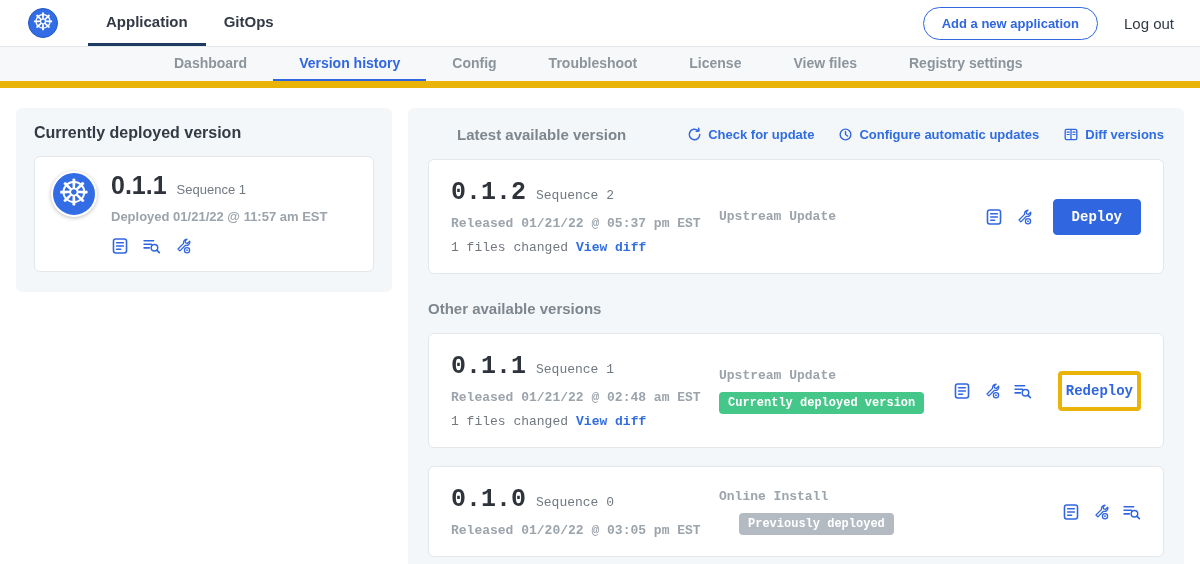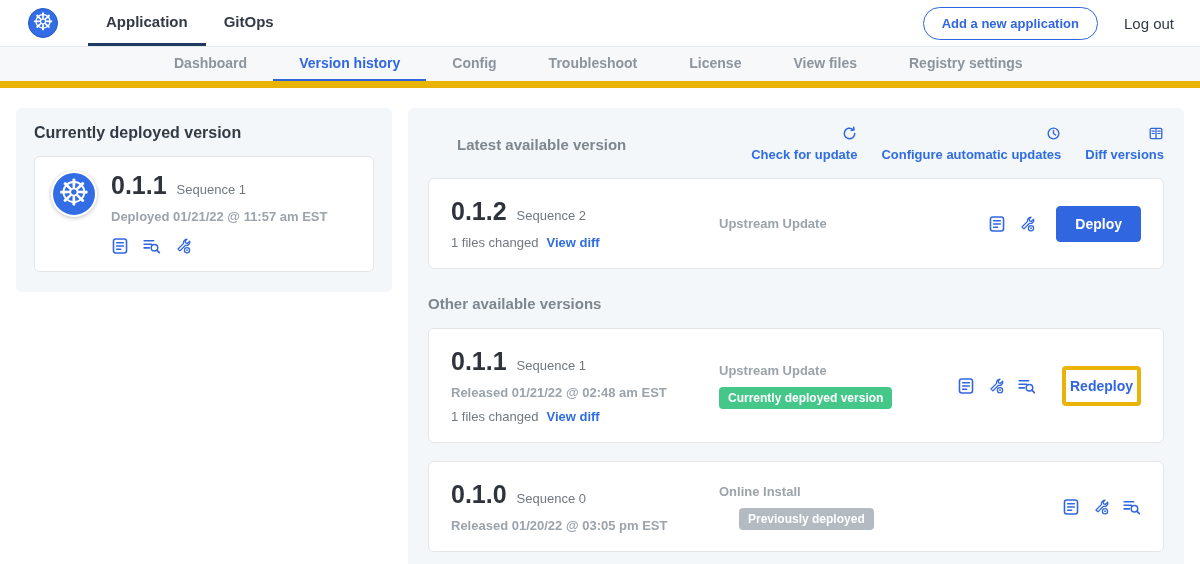--- a/index.html
+++ b/index.html
@@ -45,23 +45,23 @@
   .seq { font-size:13px; color:#717880; }
   .released { font-size:13px; font-weight:600; color:#9ba3ab; margin-top:9px; }
   .icon-row { display:flex; gap:13px; margin-top:13px; }
   .icon-btn { color:#3066e0; cursor:pointer; display:inline-flex; }
   
   .versions-panel { flex:1; background:#f4f7f9; border-radius:6px; padding:18px 20px 24px; }
   .panel-head { display:flex; justify-content:space-between; align-items:center; margin-bottom:16px;margin-left:29px; }
   .panel-title { font-size:15px; font-weight:600; color:#7e868e; }
   .panel-actions { display:flex; gap:24px; }
   .panel-action { display:flex; align-items:flex-end; gap:6px; color:#2f6de0; font-size:13px;
-    font-weight:700; cursor:pointer;flex-direction:column; }
+    font-weight:700; cursor:pointer; }
   .version-row { background:#fff; border:1px solid #e3e7ea; border-radius:6px;
-    padding:18px 22px; display:flex; align-items:center; }
+    padding:18px 22px; display:flex; align-items:center;font-family:Liberation Mono, monospace; }
   .vr-left { flex:0 0 250px; }
   .files-line { font-size:13px; color:#717880; margin-top:9px; display:flex; gap:8px; }
   .view-diff { color:#2f6de0; font-weight:700; cursor:pointer; }
   .vr-mid { flex:1; padding-left:18px; }
   .source { font-size:13px; font-weight:700; color:#9ba3ab; }
   .badge { display:inline-block; margin-top:9px; font-size:12px; font-weight:700; color:#fff;
     padding:4px 9px; border-radius:4px; }
   .badge.green { background:#44c788; }
   .badge.gray  { background:#b3bac1;margin-left:20px; }
   .vr-right { display:flex; align-items:center; gap:12px; }
@@ -178,20 +178,21 @@
         </span>
       </div>
     </div>
 
     <div class="version-row">
       <div class="vr-left">
         <div class="ver-line">
           <span class="ver-num">0.1.2</span>
           <span class="seq">Sequence 2</span>
         </div>
+        <div class="released">Released 01/21/22 @ 05:37 pm EST</div>
         <div class="files-line">
           <span>1 files changed</span>
           <span class="view-diff">View diff</span>
         </div>
       </div>
       <div class="vr-mid">
         <div class="source">Upstream Update</div>
       </div>
       <div class="vr-right">
         <span class="icon-btn">

